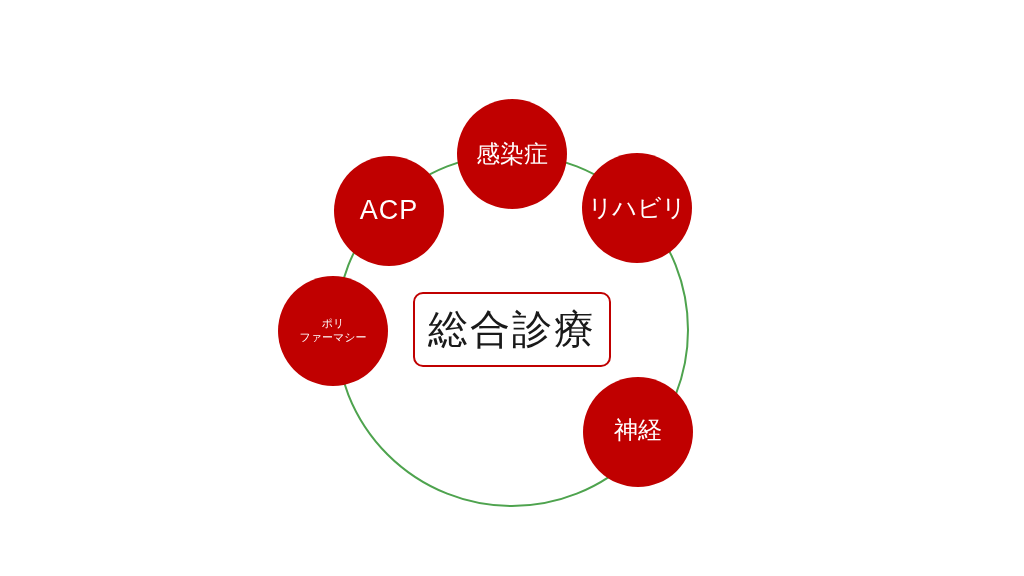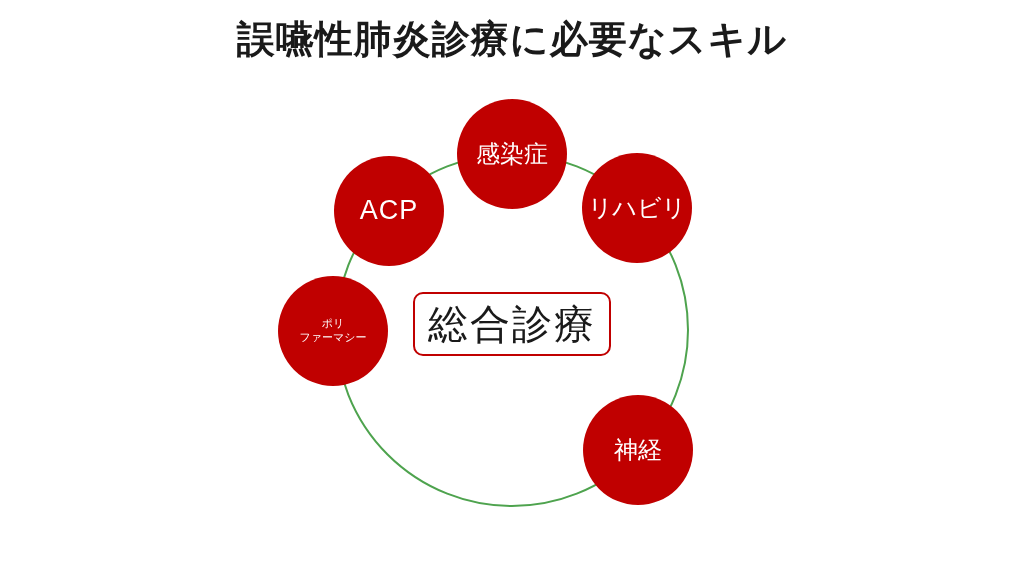--- a/index.html
+++ b/index.html
@@ -54,33 +54,33 @@
     color: var(--text-white, #ffffff);
     font-size: 24px;
     font-weight: 400;
     text-align: center;
     white-space: pre-line;
     line-height: 1.25;
   }
   .pos-infection      { left: 457px; top:  99px; }
   .pos-rehabilitation { left: 582px; top: 153px; }
   .pos-nutrition      { left: 637px; top: 275px; }
-  .pos-neurology      { left: 583px; top: 395px; }
+  .pos-neurology      { left: 583px; top: 377px; font-family: Liberation Mono, monospace; }
   .pos-care           { left: 456px; top: 450px; }
   .pos-dental         { left: 335px; top: 392px; }
   .pos-polypharmacy   { left: 278px; top: 276px; }
   .pos-acp            { left: 334px; top: 156px; }
   .pos-acp span           { font-size: 27px; letter-spacing: 1px; }
   .pos-polypharmacy span  { font-size: 11px; }
   .center-box {
     position: absolute;
     left: 413px;
     top: 292px;
     width: 198px;
-    height: 64px;
+    height: 75px;
     background: #ffffff;
     border: 2px solid var(--center-border, #C00000);
     border-radius: 10px;
     box-sizing: border-box;
     display: flex;
     align-items: center;
     justify-content: center;
     z-index: 3;
   }
   .center-box span {
@@ -88,21 +88,20 @@
     font-weight: 500;
     color: #1a1a1a;
     letter-spacing: 2px;
   }
 </style>
 </head>
 <body>
 
 <div class="slide">
 
-  <h1 class="slide-title">誤嚥性肺炎診療に必要なスキル</h1>
 
   <div class="connector-ring"></div>
 
   <div class="node pos-infection">
     <span>感染症</span>
   </div>
 
   <div class="node pos-rehabilitation">
     <span>リハビリ</span>
   </div>

